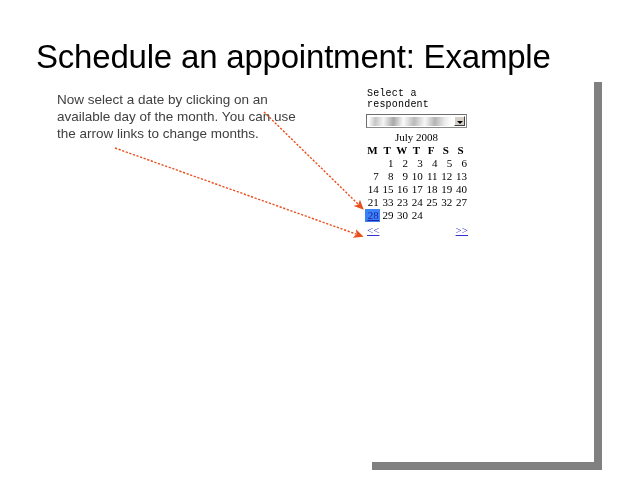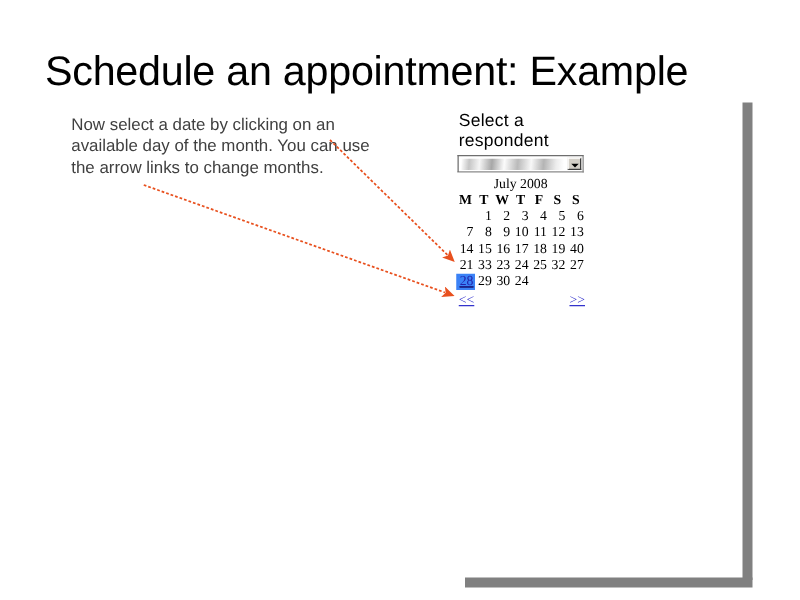--- a/index.html
+++ b/index.html
@@ -83,22 +83,22 @@
   
   #calendar-widget {
     position: absolute;
     left: 365px;
     top: 88px;
     width: 115px;
     font-family: "Liberation Serif", serif;
     color: #000000;
   }
   #respondent-label {
-    font-family: Liberation Sans, sans-serif;
-    font-size: 14px;
+    font-family: Liberation Mono, monospace;
+    font-size: 10px;
     color: #000000;
     margin: 0 0 4px 2px;
     letter-spacing: 0.2px;
   }
   #respondent-select {
     position: relative;
     width: 101px;
     height: 14px;
     border: 1px solid #8a8a8a;
     border-top-color: #6e6e6e;

